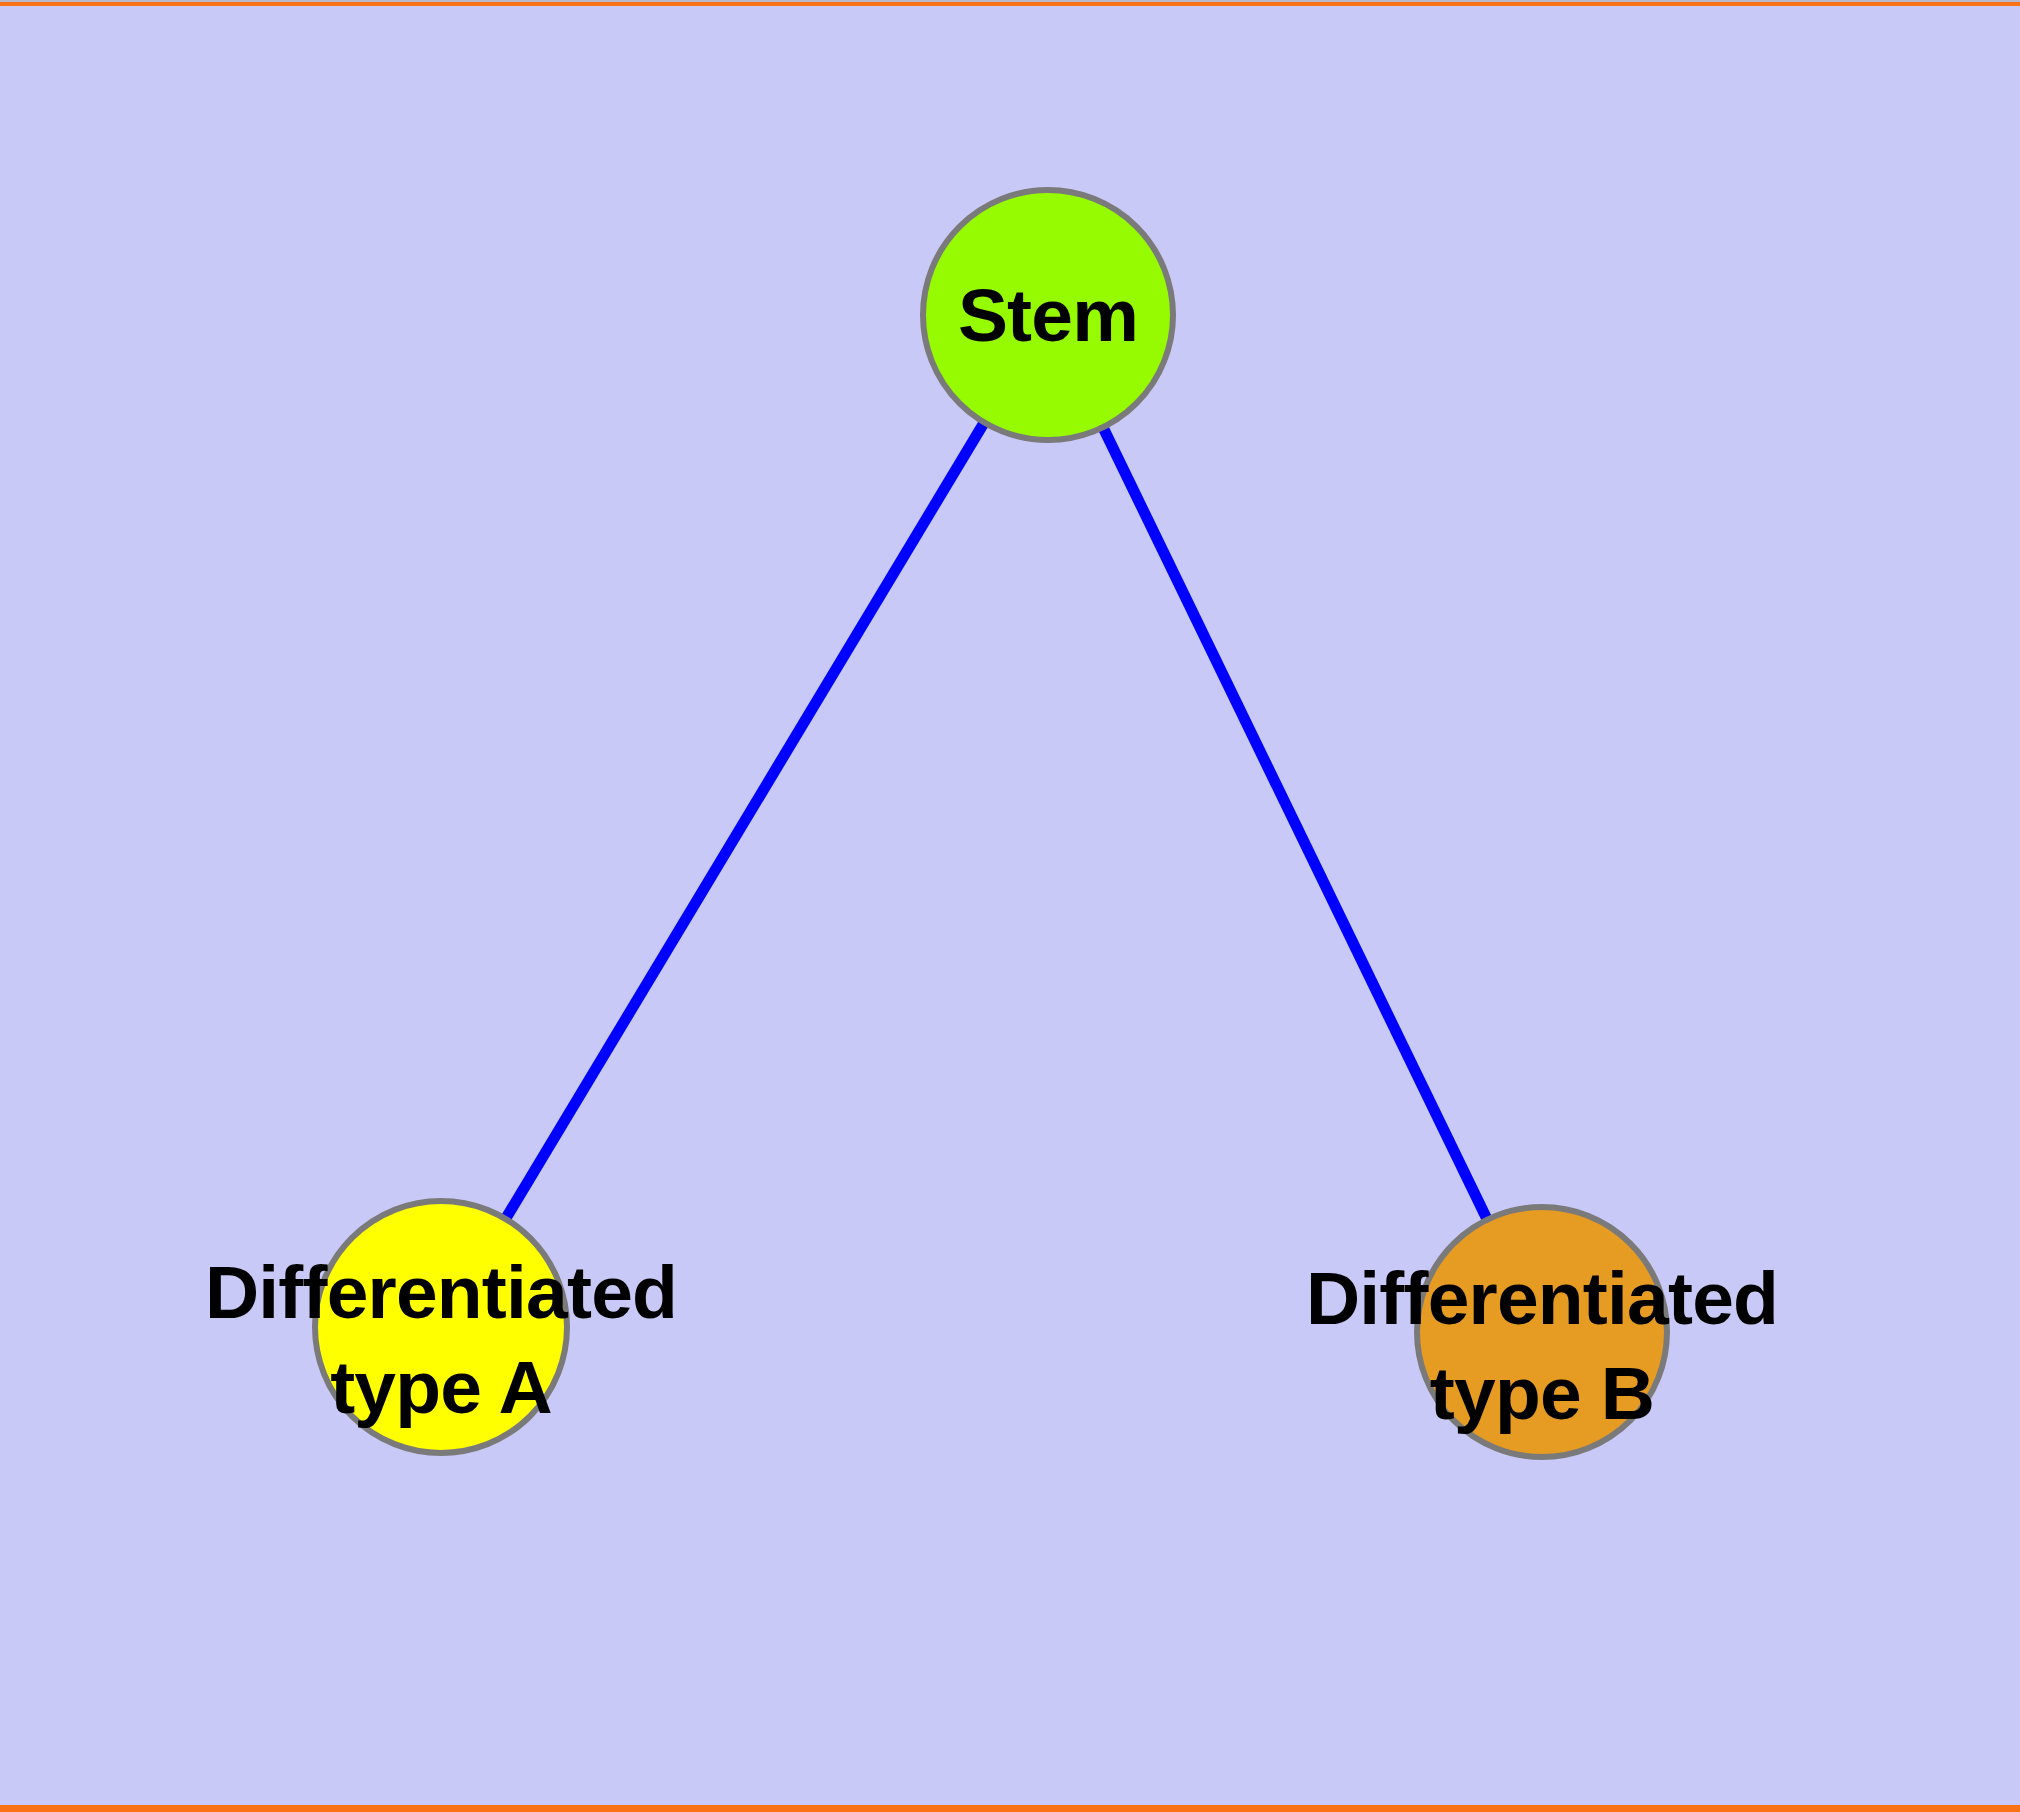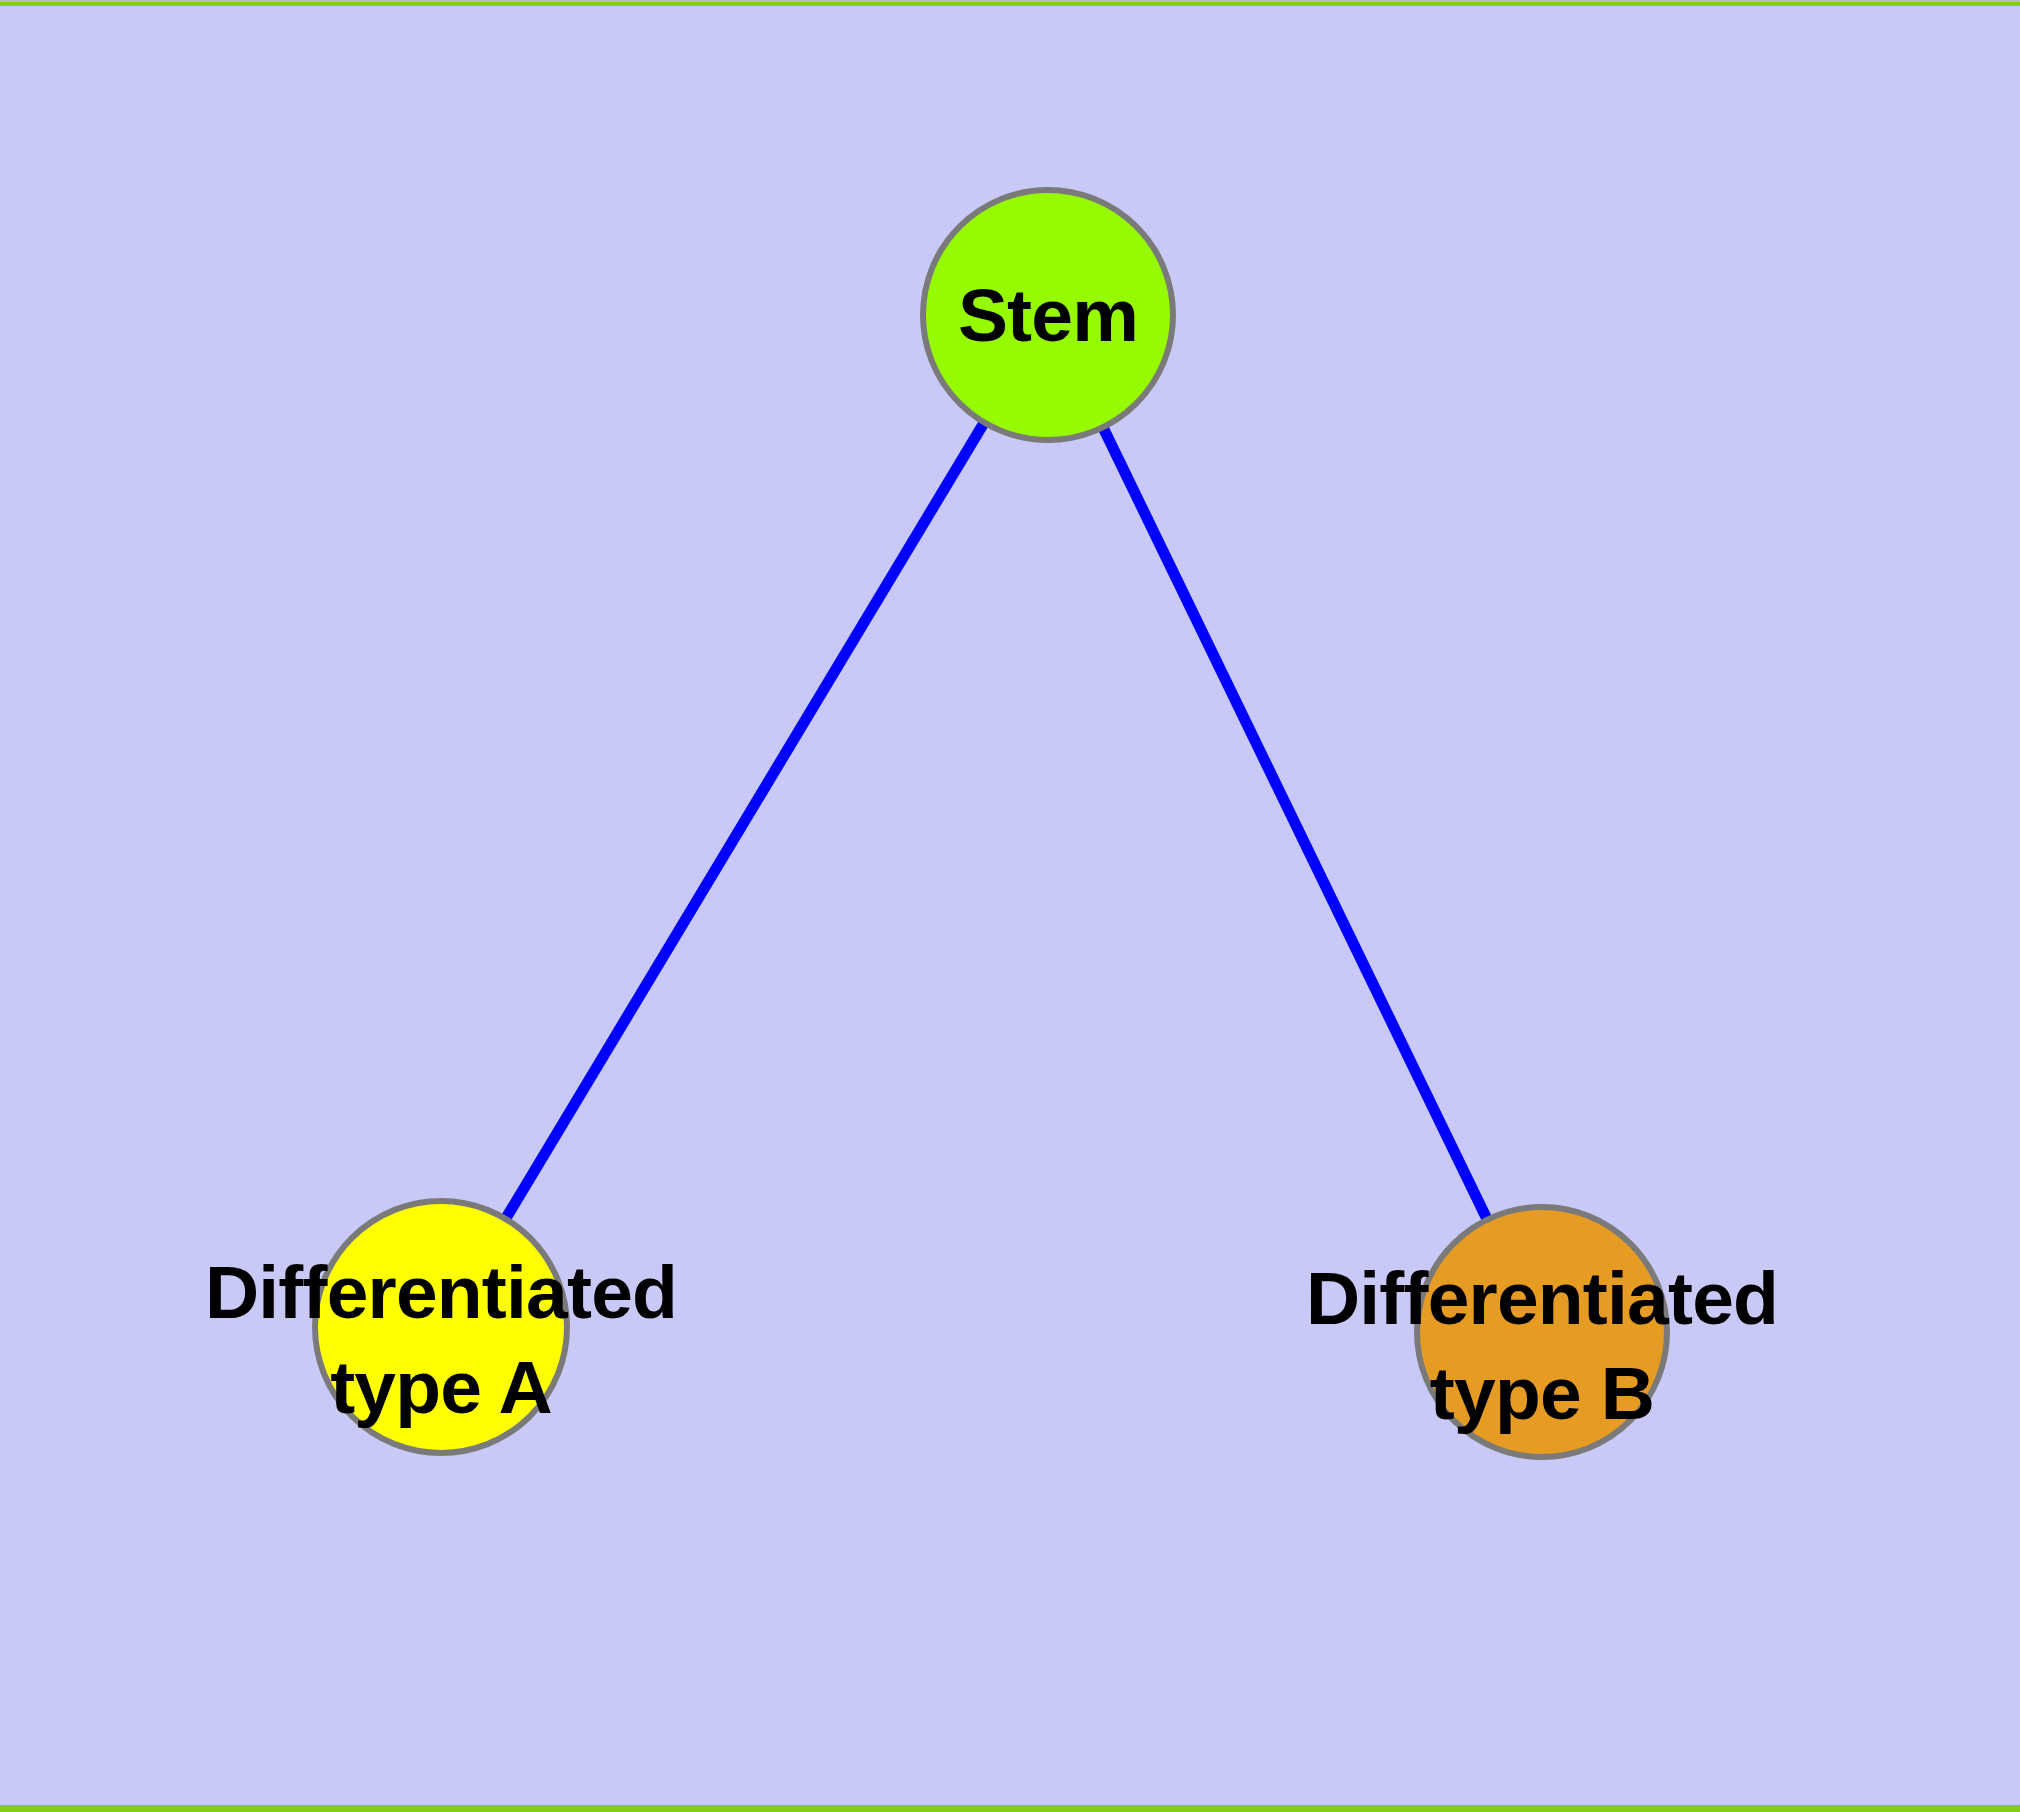--- a/index.html
+++ b/index.html
@@ -8,21 +8,21 @@
     background: #ffffff;
     width: 2021px;
     height: 1812px;
     overflow: hidden;
     font-family: "Liberation Sans", sans-serif;
   }
   #stage {
     position: relative;
     width: 2021px;
     height: 1812px;
-    background: #84cc16;
+    background: #f97316;
   }
   .top-hairline {
     position: absolute;
     left: 0; top: 0;
     width: 100%; height: 1.7px;
     background: #b9b9cf;
   }
   .graph-bg {
     position: absolute;
     left: 0;

